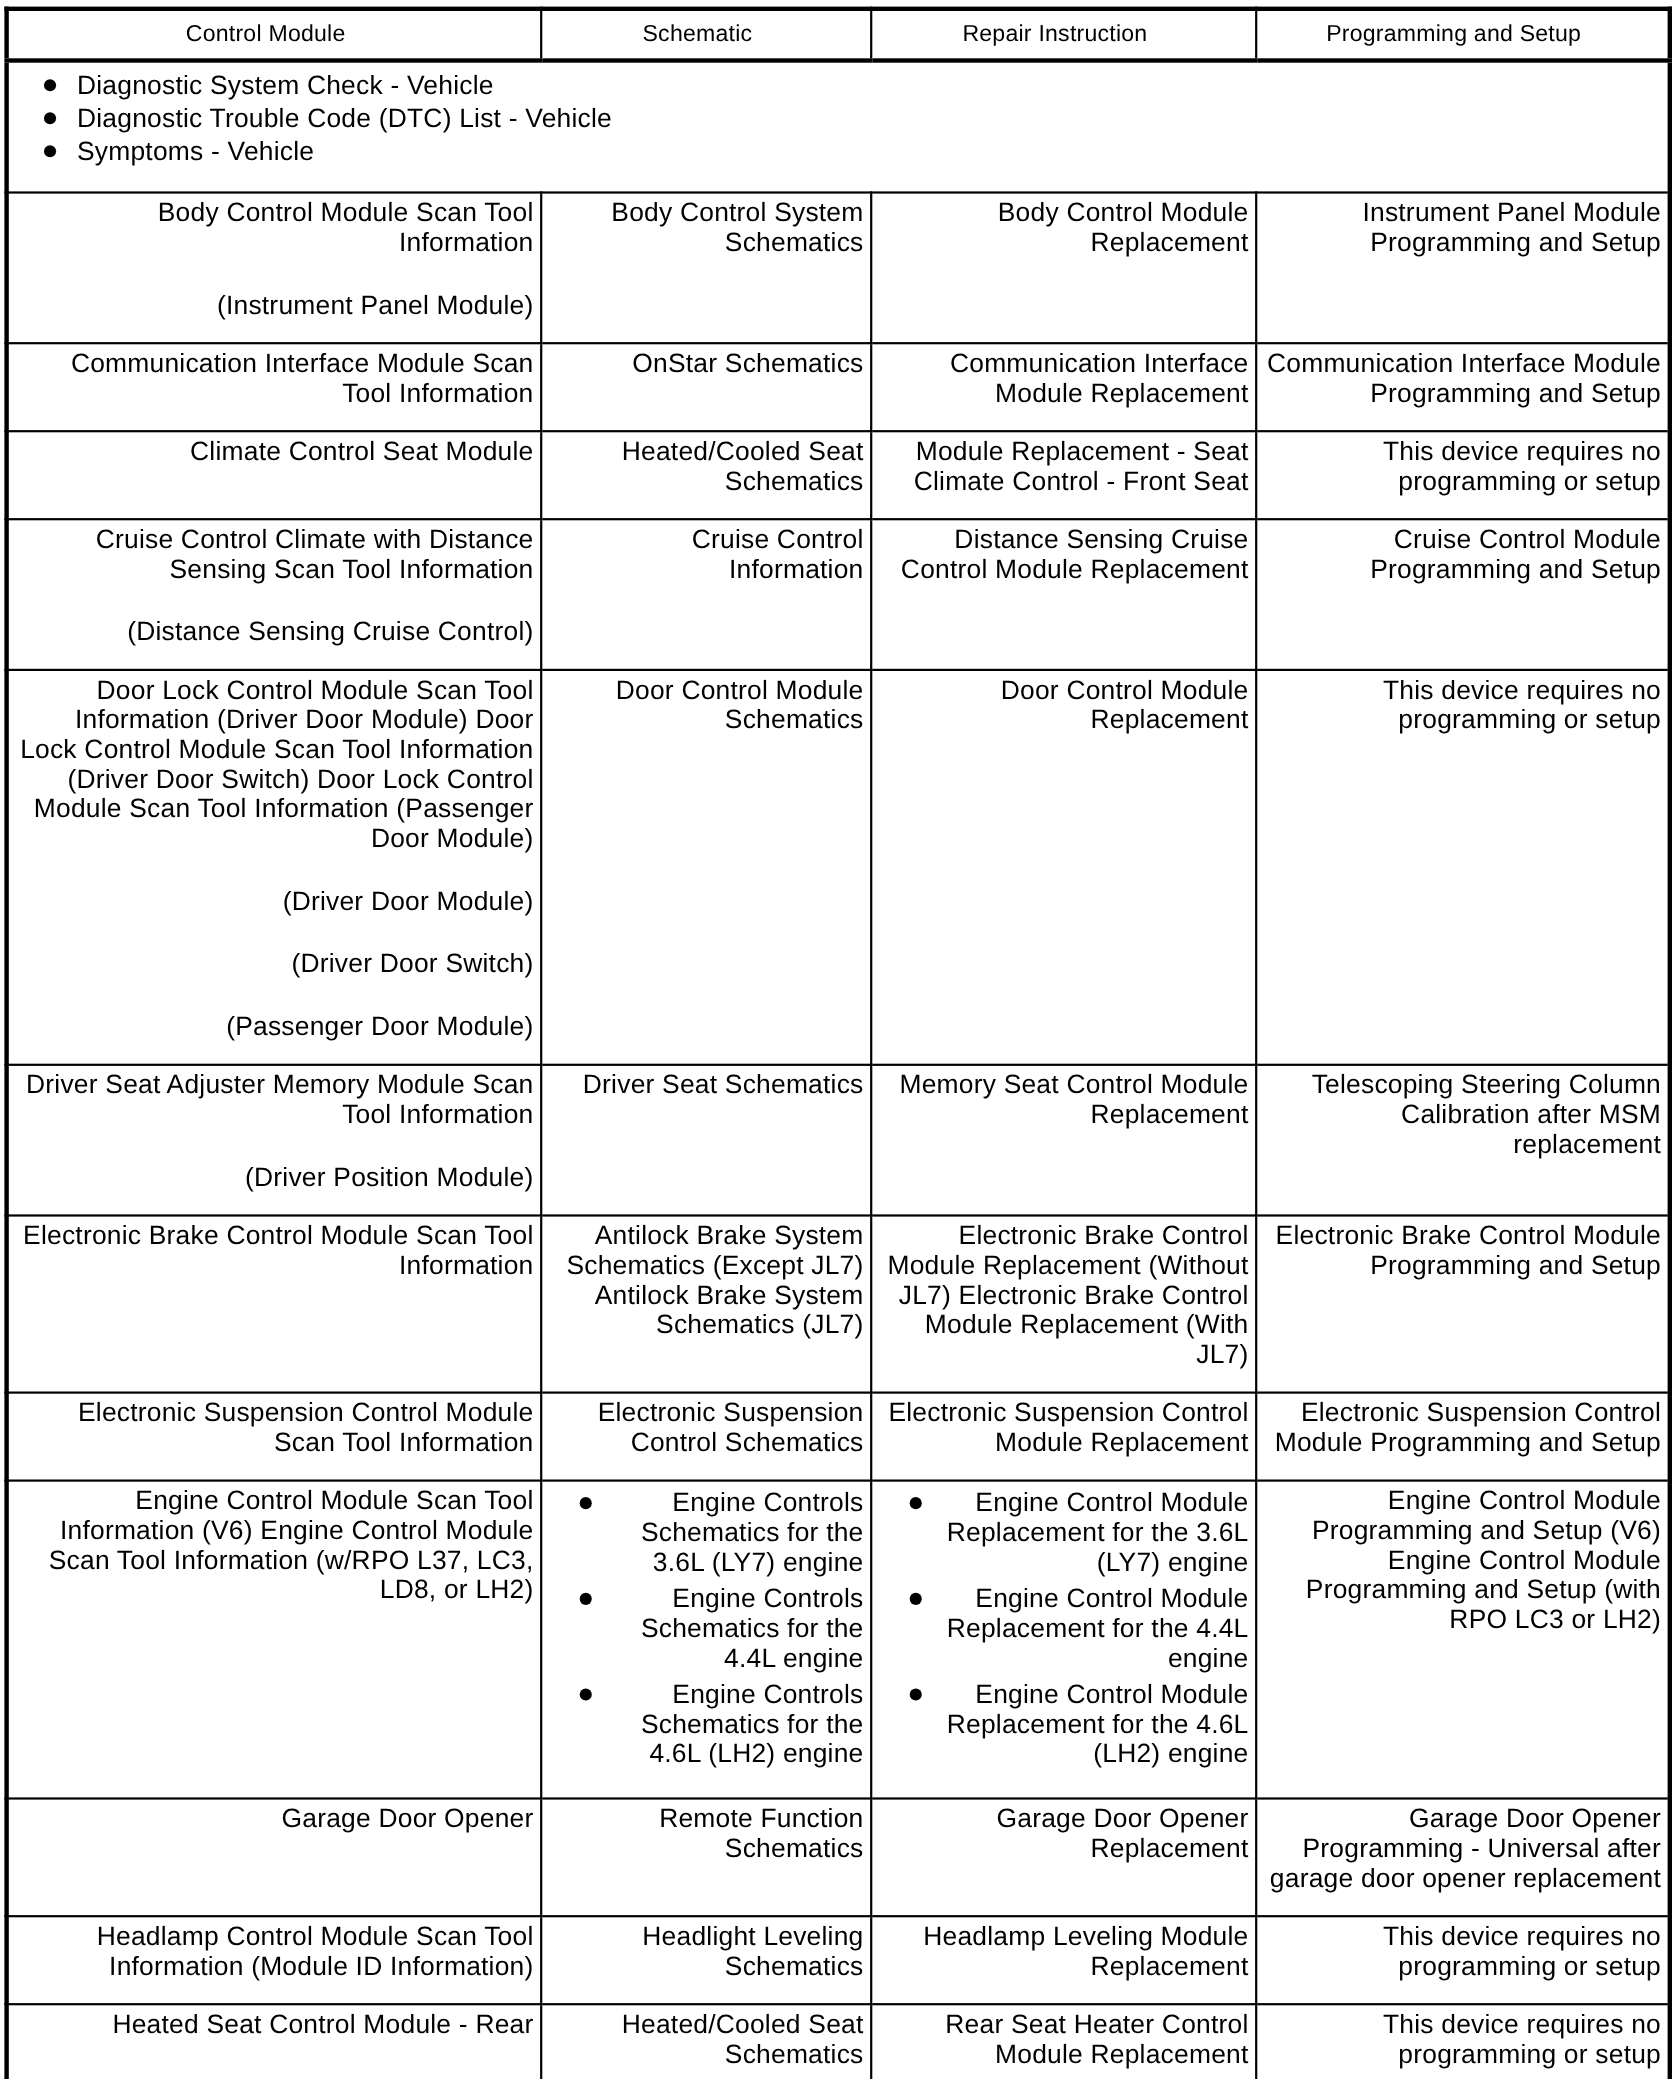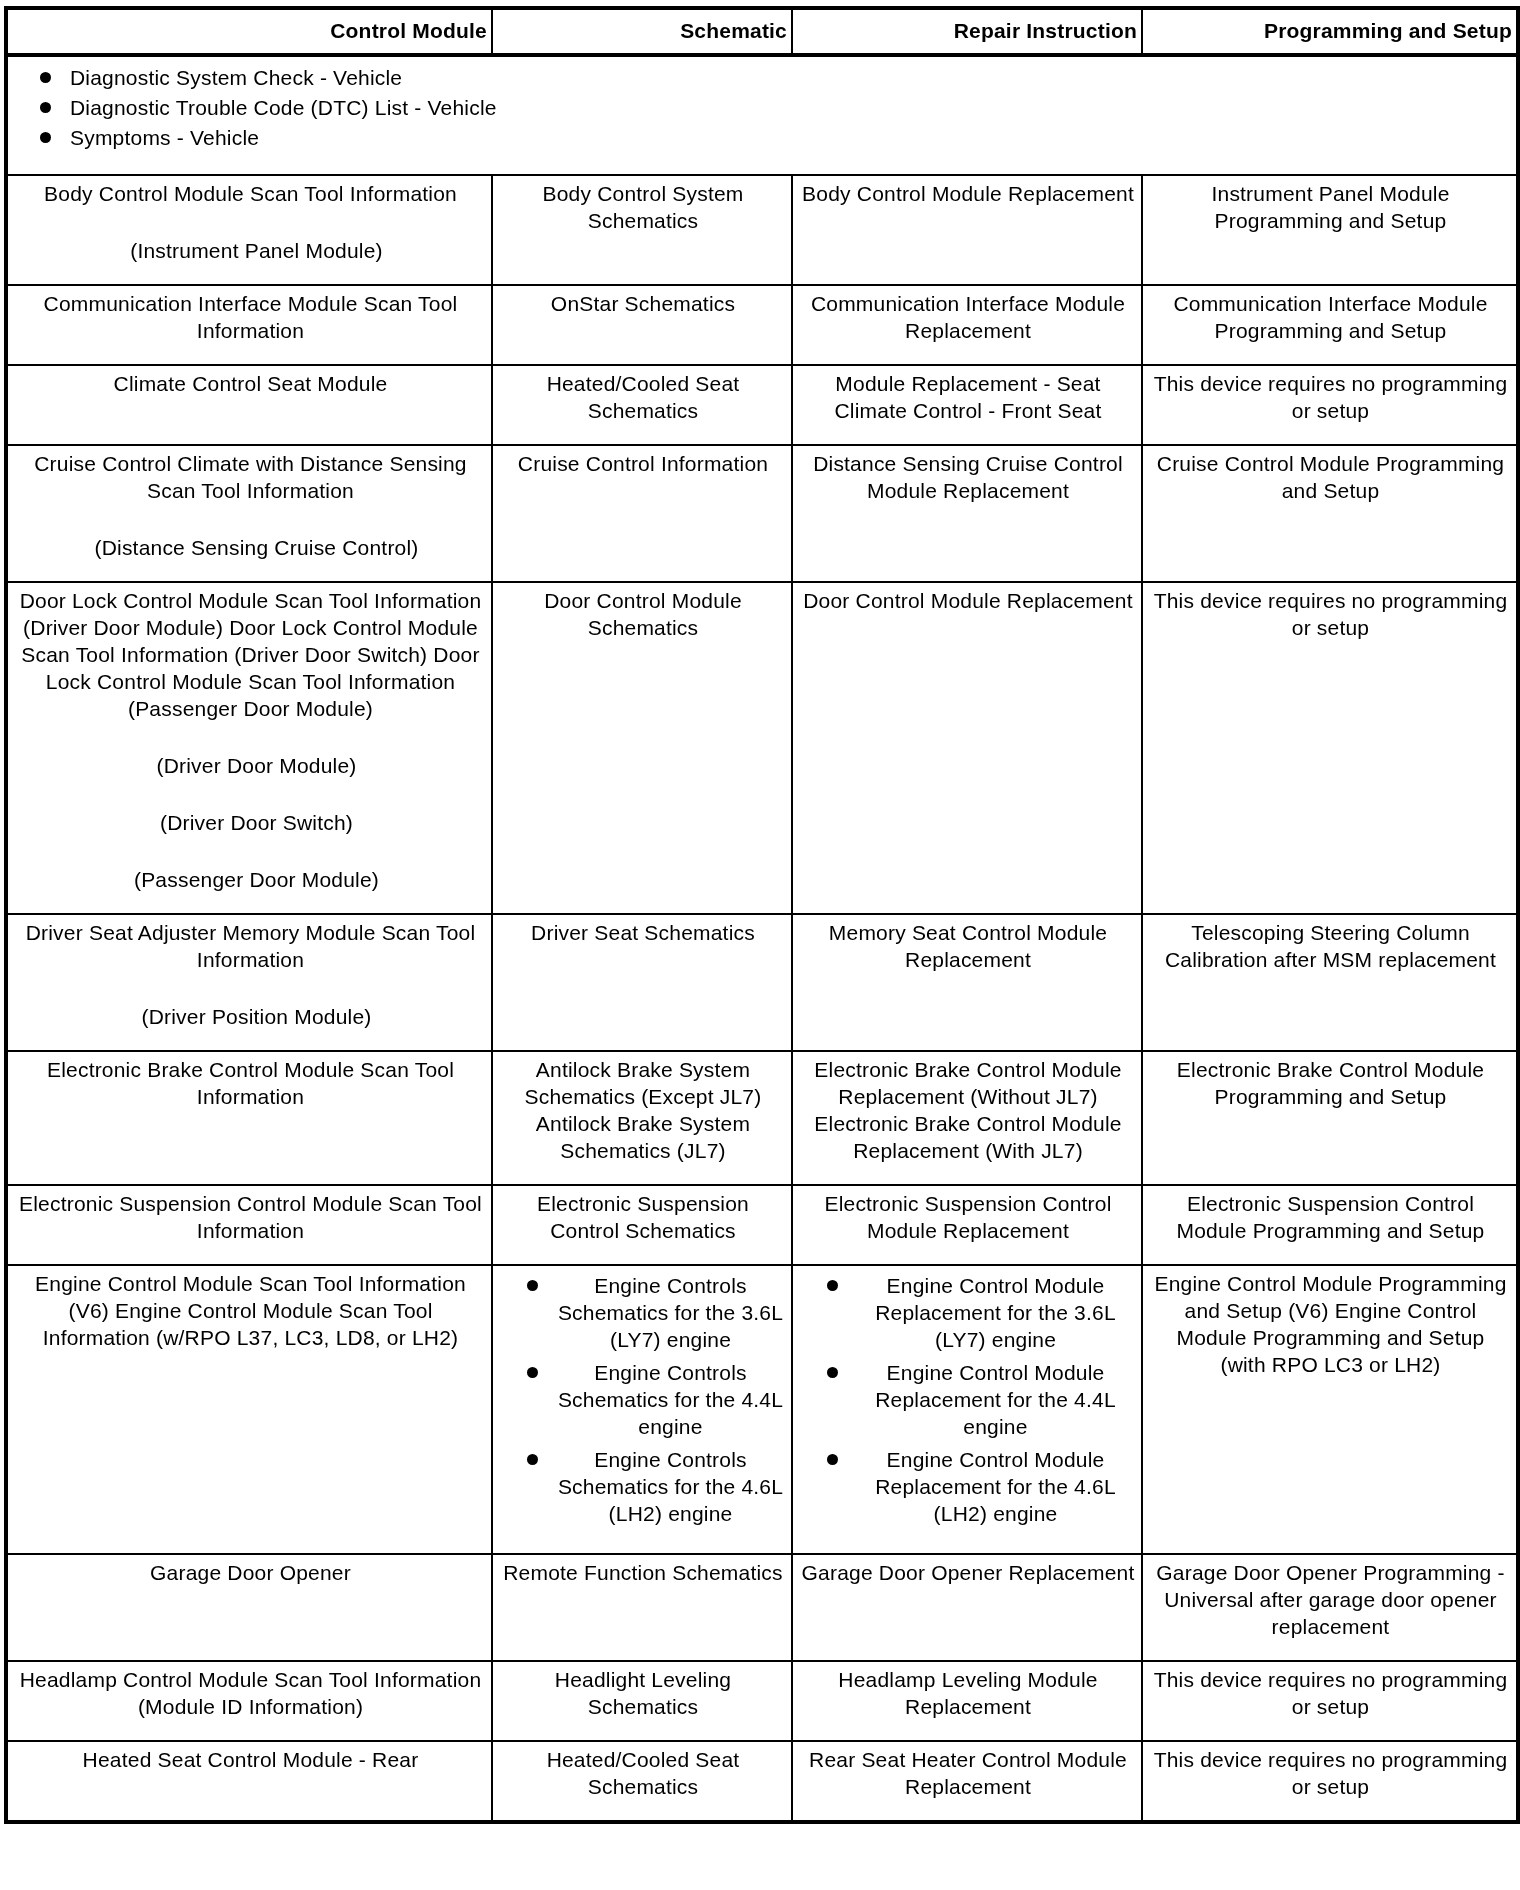--- a/index.html
+++ b/index.html
@@ -19,30 +19,30 @@
     border-collapse: collapse;
     table-layout: fixed;
     width: 1512px;
     border: 4px solid #000;
     background: #fff;
   }
   table.grid th {
     border: 2px solid #000;
     border-bottom: 4px solid #000;
     font-size: 21px;
-    font-weight: bold;
-    text-align: right;
-    padding: 9px 4px 10px 4px;
+    font-weight: normal;
+    text-align: center;
+    padding: 9px 20px 10px 4px;
     letter-spacing: 0.2px;
   }
   table.grid td {
     border: 2px solid #000;
     vertical-align: top;
-    text-align: center;
-    font-size: 21px;
+    text-align: right;
+    font-size: 24px;
     line-height: 27px;
     letter-spacing: 0.2px;
     padding: 4px 6px 20px 8px;
   }
   td.diag-cell {
     padding: 8px 10px 16px 10px;
   }
   .para + .para {
     margin-top: 30px;
     margin-left: 12px;

